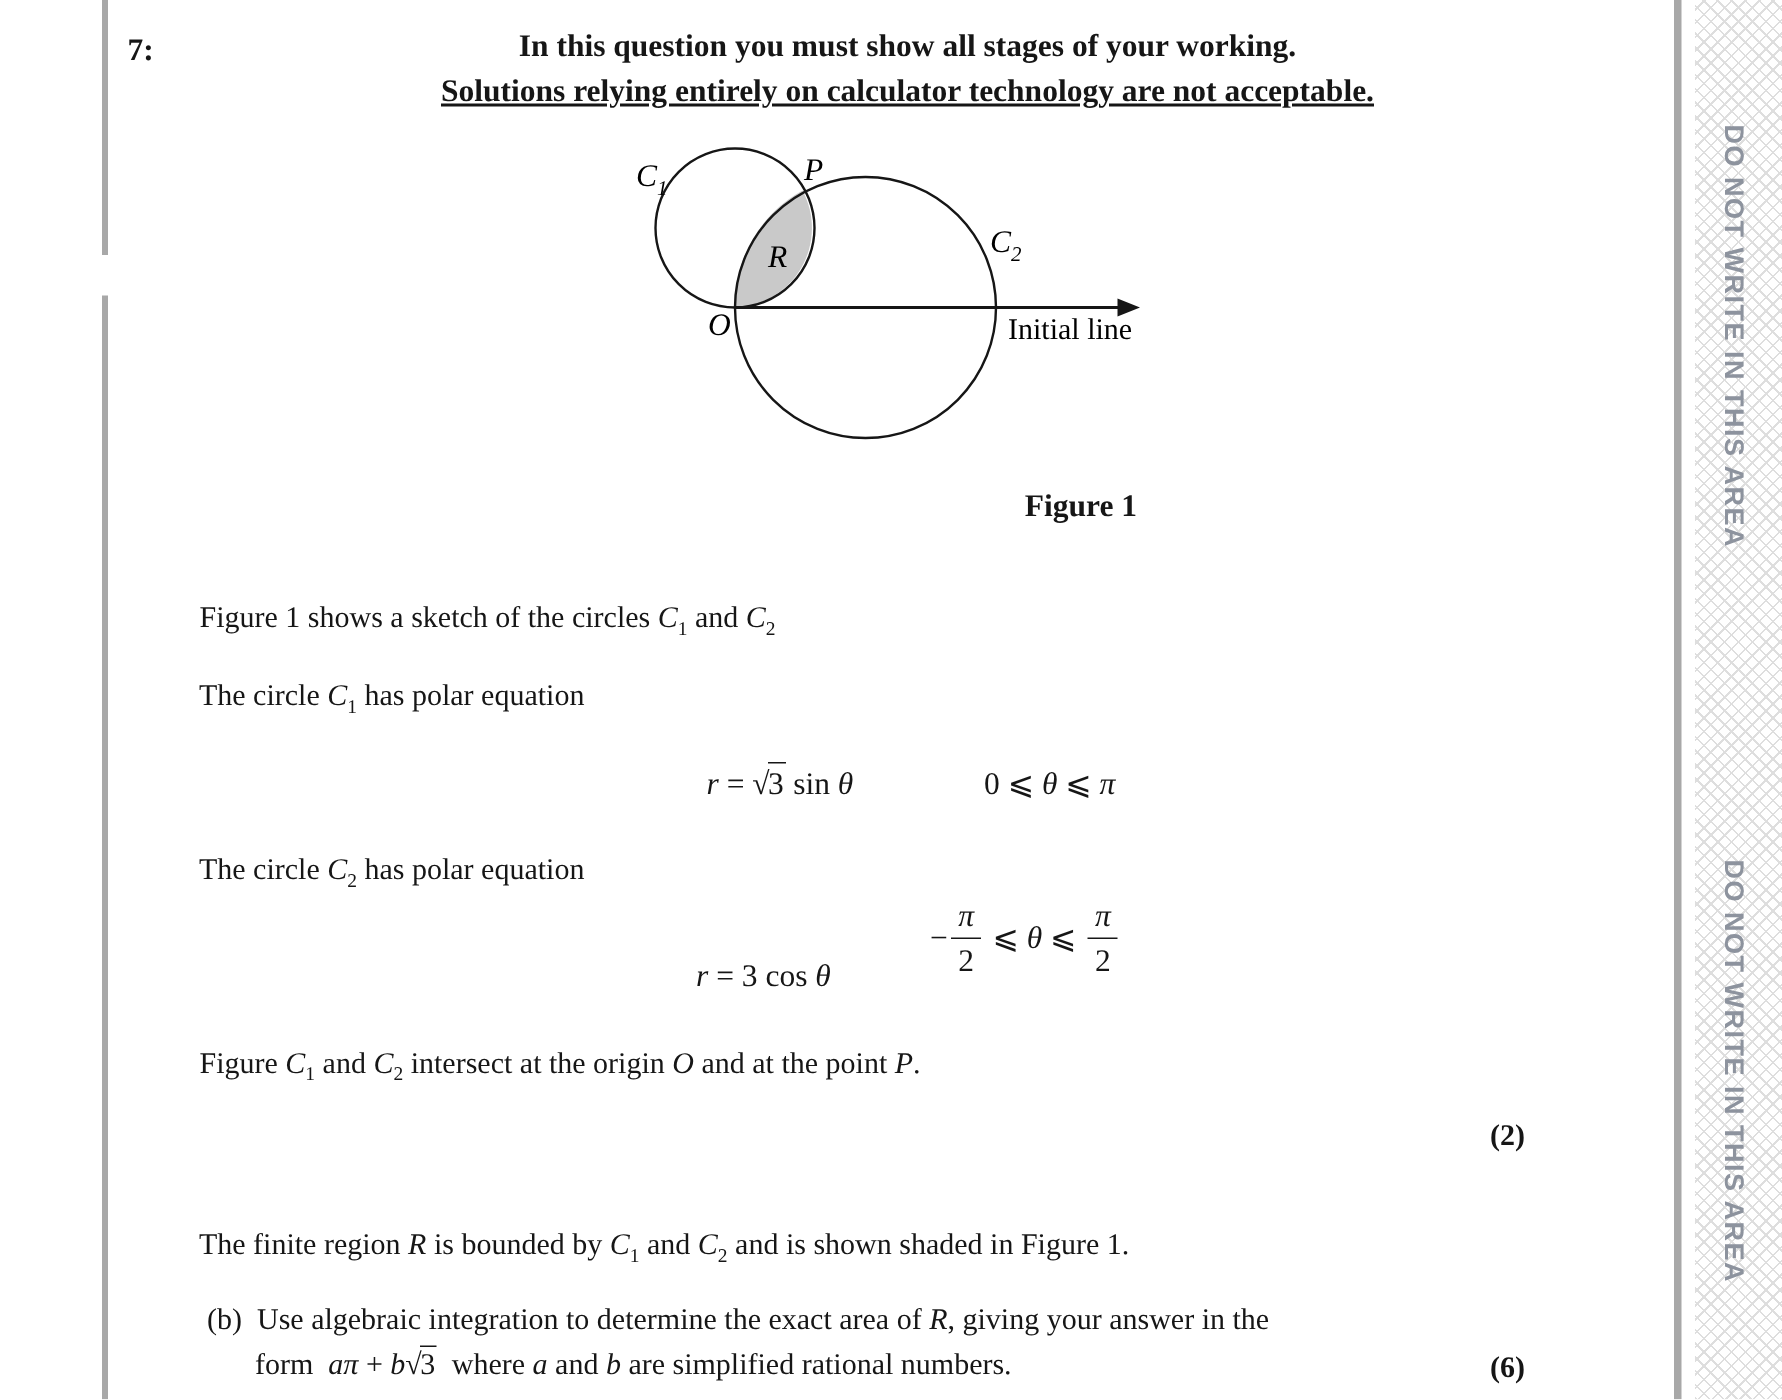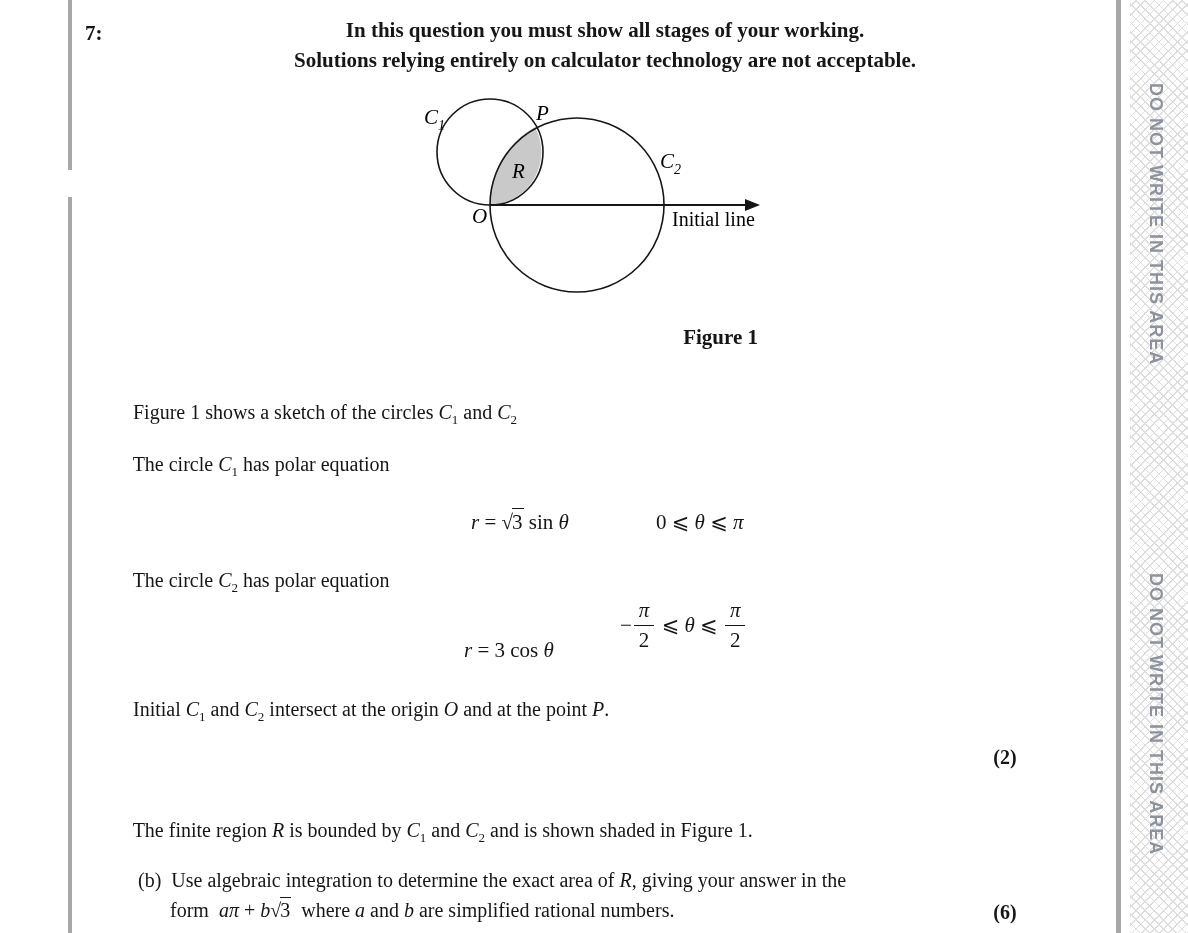--- a/index.html
+++ b/index.html
@@ -18,21 +18,21 @@
       repeating-linear-gradient(-45deg,#dedede 0 1.2px,transparent 1.2px 6.5px);}
   .sidebar-text{position:absolute;left:15px;writing-mode:vertical-rl;text-orientation:mixed;
     font-family:"Liberation Sans","DejaVu Sans",sans-serif;font-weight:bold;font-size:18px;
     letter-spacing:1px;color:#8d939e;white-space:pre;}
   .st-top{top:83px;}
   .st-bottom{top:573px;}
   .qnum{left:85px;top:20px;font-weight:bold;font-size:21px;}
   .header{position:absolute;left:72px;top:0;width:1044px;text-align:center;}
   .hline{position:absolute;left:0;width:100%;font-weight:bold;font-size:21px;white-space:pre;padding-left:11px;}
   .h1{top:18px;}
-  .h2{top:48px;}
+  .h2{top:48px;text-decoration:underline;}
   .figure-svg{position:absolute;left:420px;top:92px;width:345px;height:210px;}
   .fig-caption{left:413px;top:324px;width:345px;text-align:right;font-weight:bold;font-size:21px;}
   .eq{font-size:21px;}
   .sqrt-sign{letter-spacing:-1px;}
   .rad{border-top:1.6px solid #161616;padding:1px 1px 0 0;}
   .domain2{display:flex;align-items:center;font-size:21px;}
   .frac{display:inline-flex;flex-direction:column;align-items:center;line-height:1;margin:0 2px;}
   .frac .num{display:block;padding:0 5px 4px;}
   .frac .den{display:block;border-top:1.6px solid #161616;padding:4px 5px 0;}
   .mark{left:980px;width:50px;text-align:center;font-weight:bold;}
@@ -93,21 +93,21 @@
   </div>
 
   <div class="t eq" style="left:443px;top:611px;">
     <i>r</i><span> = 3 cos </span><i>θ</i>
   </div>
   <div class="t domain2" style="left:620px;top:597px;height:56px;">
     <span>−</span><span class="frac"><span class="num"><i>π</i></span><span class="den">2</span></span><span> ⩽ </span><i>θ</i><span> ⩽ </span><span class="frac"><span class="num"><i>π</i></span><span class="den">2</span></span>
   </div>
 
   <div class="t" style="left:113px;top:672px;">
-    <span>Initial </span><i>C</i><sub>1</sub><span> and </span><i>C</i><sub>2</sub><span> intersect at the origin </span><i>O</i><span> and at the point </span><i>P</i><span>.</span>
+    <span>Figure </span><i>C</i><sub>1</sub><span> and </span><i>C</i><sub>2</sub><span> intersect at the origin </span><i>O</i><span> and at the point </span><i>P</i><span>.</span>
   </div>
 
   <div class="t mark" style="top:745px;">(2)</div>
 
   <div class="t" style="left:113px;top:793px;">
     <span>The finite region </span><i>R</i><span> is bounded by </span><i>C</i><sub>1</sub><span> and </span><i>C</i><sub>2</sub><span> and is shown shaded in Figure 1.</span>
   </div>
 
   <div class="t" style="left:118px;top:843px;">
     <span>(b)</span><span>  Use algebraic integration to determine the exact area of </span><i>R</i><span>, giving your answer in the</span>

